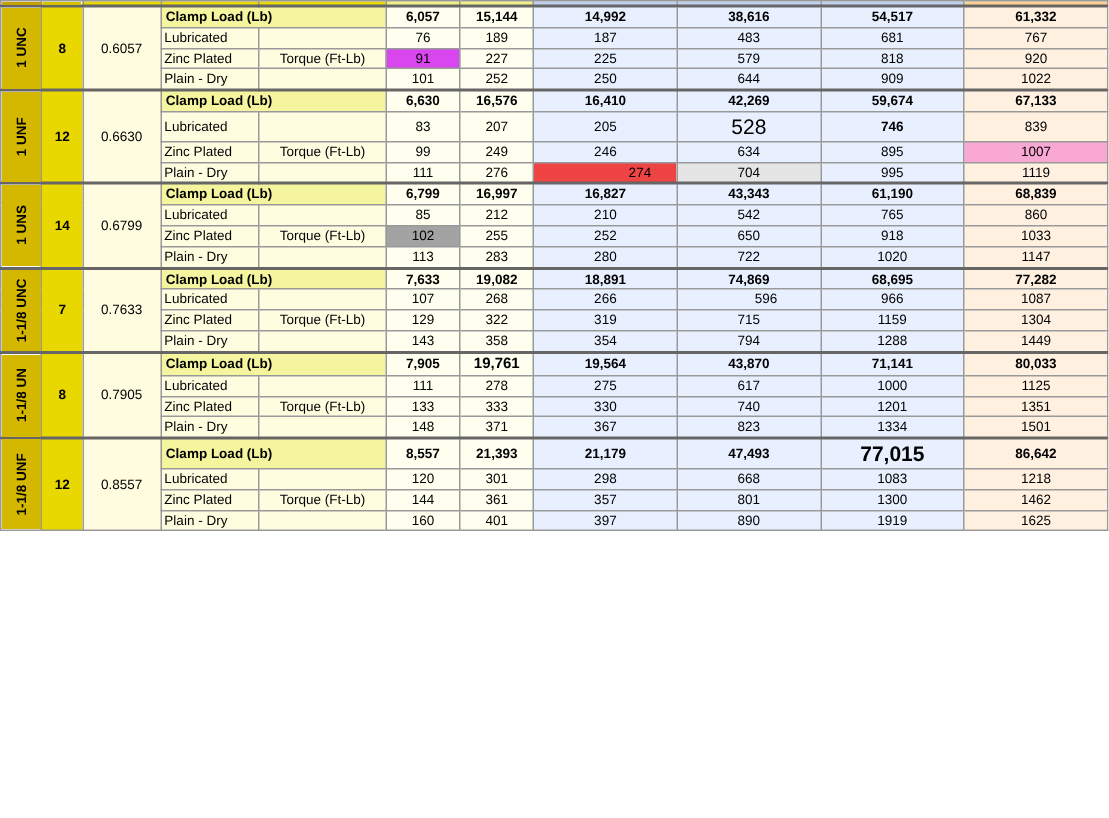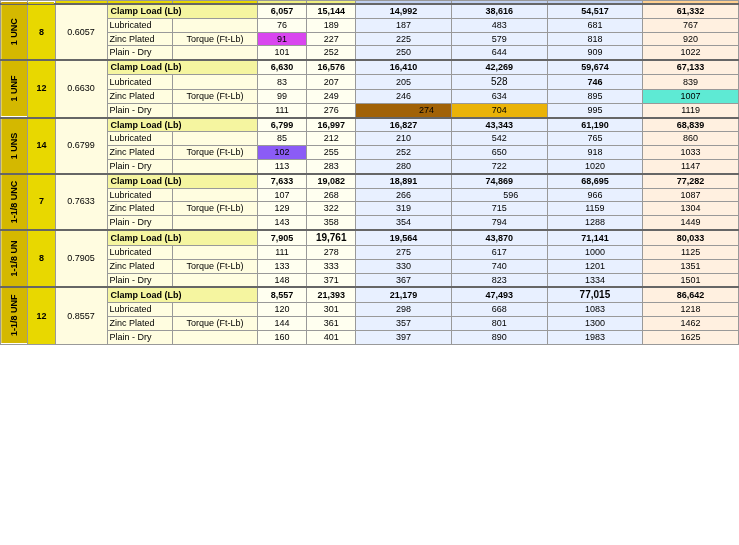--- a/index.html
+++ b/index.html
@@ -117,41 +117,41 @@
           <td style="background: rgb(232, 240, 255); font-weight: bold; font-size: 9px;">42,269</td>
           <td style="background: rgb(232, 240, 255); font-weight: bold; font-size: 9px;">59,674</td>
           <td style="background: rgb(255, 240, 224); font-weight: bold; font-size: 9px;">67,133</td>
         </tr>
         <tr>
           <td style="background: rgb(255, 253, 224); font-size: 9px; text-align: left; padding-left: 2px;">Lubricated</td>
           <td style="background: rgb(255, 253, 224); font-size: 9px;"></td>
           <td style="background: rgb(255, 255, 240); font-size: 9px;">83</td>
           <td style="background: rgb(255, 255, 240); font-size: 9px;">207</td>
           <td style="background: rgb(232, 240, 255); font-size: 9px;">205</td>
-          <td style="background: rgb(232, 240, 255); font-size: 10px;">528</td>
+          <td style="background: rgb(232, 240, 255); font-size: 14px;">528</td>
           <td style="background: rgb(232, 240, 255); font-size: 9px; font-weight: bold;">746</td>
           <td style="background: rgb(255, 240, 224); font-size: 9px;">839</td>
         </tr>
         <tr>
           <td style="background: rgb(255, 253, 224); font-size: 9px; text-align: left; padding-left: 2px;">Zinc Plated</td>
           <td style="background: rgb(255, 253, 224); font-size: 9px;">Torque (Ft-Lb)</td>
           <td style="background: rgb(255, 255, 240); font-size: 9px;">99</td>
           <td style="background: rgb(255, 255, 240); font-size: 9px;">249</td>
           <td style="background: rgb(232, 240, 255); font-size: 9px;">246</td>
           <td style="background: rgb(232, 240, 255); font-size: 9px;">634</td>
           <td style="background: rgb(232, 240, 255); font-size: 9px;">895</td>
-          <td style="background: #5eead4; font-size: 9px;">1007</td>
+          <td style="background: #f9a8d4; font-size: 9px;">1007</td>
         </tr>
         <tr>
           <td style="background: rgb(255, 253, 224); font-size: 9px; text-align: left; padding-left: 2px;">Plain - Dry</td>
           <td style="background: rgb(255, 253, 224); font-size: 9px;"></td>
           <td style="background: rgb(255, 255, 240); font-size: 9px;">111</td>
           <td style="background: rgb(255, 255, 240); font-size: 9px;">276</td>
-          <td style="background: #a16207; font-size: 9px; padding-left: 48px;">274</td>
-          <td style="background: #eab308; font-size: 9px;">704</td>
+          <td style="background: #ef4444; font-size: 9px; padding-left: 48px;">274</td>
+          <td style="background: #e5e5e5; font-size: 9px;">704</td>
           <td style="background: rgb(232, 240, 255); font-size: 9px;">995</td>
           <td style="background: rgb(255, 240, 224); font-size: 9px;">1119</td>
         </tr>
         <tr style="border-top: 2px solid rgb(102, 102, 102);">
           <td rowspan="4" style="background: rgb(212, 184, 0); font-weight: bold; font-size: 9px; writing-mode: vertical-rl; transform: rotate(180deg);">1 UNS</td>
           <td rowspan="4" style="background: rgb(232, 216, 0); font-weight: bold; font-size: 9px; margin-left: 20px;">14</td>
           <td rowspan="4" style="background: rgb(255, 252, 224); font-size: 9px;">0.6799</td>
           <td colspan="2" style="background: rgb(245, 245, 160); font-weight: bold; font-size: 9px; text-align: left; padding-left: 3px;">Clamp Load (Lb)</td>
           <td style="background: rgb(255, 255, 240); font-weight: bold; font-size: 9px;">6,799</td>
           <td style="background: rgb(255, 255, 240); font-weight: bold; font-size: 9px;">16,997</td>
@@ -166,21 +166,21 @@
           <td style="background: rgb(255, 255, 240); font-size: 9px;">85</td>
           <td style="background: rgb(255, 255, 240); font-size: 9px;">212</td>
           <td style="background: rgb(232, 240, 255); font-size: 9px;">210</td>
           <td style="background: rgb(232, 240, 255); font-size: 9px;">542</td>
           <td style="background: rgb(232, 240, 255); font-size: 9px; margin-left: 43px;">765</td>
           <td style="background: rgb(255, 240, 224); font-size: 9px;">860</td>
         </tr>
         <tr>
           <td style="background: rgb(255, 253, 224); font-size: 9px; text-align: left; padding-left: 2px;">Zinc Plated</td>
           <td style="background: rgb(255, 253, 224); font-size: 9px;">Torque (Ft-Lb)</td>
-          <td style="background: #8b5cf6; font-size: 9px;">102</td>
+          <td style="background: #a3a3a3; font-size: 9px;">102</td>
           <td style="background: rgb(255, 255, 240); font-size: 9px;">255</td>
           <td style="background: rgb(232, 240, 255); font-size: 9px;">252</td>
           <td style="background: rgb(232, 240, 255); font-size: 9px;">650</td>
           <td style="background: rgb(232, 240, 255); font-size: 9px;">918</td>
           <td style="background: rgb(255, 240, 224); font-size: 9px;">1033</td>
         </tr>
         <tr>
           <td style="background: rgb(255, 253, 224); font-size: 9px; text-align: left; padding-left: 2px;">Plain - Dry</td>
           <td style="background: rgb(255, 253, 224); font-size: 9px;"></td>
           <td style="background: rgb(255, 255, 240); font-size: 9px;">113</td>
@@ -276,21 +276,21 @@
         </tr>
         <tr style="border-top: 2px solid rgb(102, 102, 102);">
           <td rowspan="4" style="background: rgb(212, 184, 0); font-weight: bold; font-size: 9px; writing-mode: vertical-rl; transform: rotate(180deg);">1-1/8 UNF</td>
           <td rowspan="4" style="background: rgb(232, 216, 0); font-weight: bold; font-size: 9px;">12</td>
           <td rowspan="4" style="background: rgb(255, 252, 224); font-size: 9px;">0.8557</td>
           <td colspan="2" style="background: rgb(245, 245, 160); font-weight: bold; font-size: 9px; text-align: left; padding-left: 3px;">Clamp Load (Lb)</td>
           <td style="background: rgb(255, 255, 240); font-weight: bold; font-size: 9px;">8,557</td>
           <td style="background: rgb(255, 255, 240); font-weight: bold; font-size: 9px;">21,393</td>
           <td style="background: rgb(232, 240, 255); font-weight: bold; font-size: 9px;">21,179</td>
           <td style="background: rgb(232, 240, 255); font-weight: bold; font-size: 9px;">47,493</td>
-          <td style="background: rgb(232, 240, 255); font-weight: bold; font-size: 10px;">77,015</td>
+          <td style="background: rgb(232, 240, 255); font-weight: bold; font-size: 14px;">77,015</td>
           <td style="background: rgb(255, 240, 224); font-weight: bold; font-size: 9px;">86,642</td>
         </tr>
         <tr>
           <td style="background: rgb(255, 253, 224); font-size: 9px; text-align: left; padding-left: 2px;">Lubricated</td>
           <td style="background: rgb(255, 253, 224); font-size: 9px;"></td>
           <td style="background: rgb(255, 255, 240); font-size: 9px;">120</td>
           <td style="background: rgb(255, 255, 240); font-size: 9px;">301</td>
           <td style="background: rgb(232, 240, 255); font-size: 9px;">298</td>
           <td style="background: rgb(232, 240, 255); font-size: 9px;">668</td>
           <td style="background: rgb(232, 240, 255); font-size: 9px;">1083</td>
@@ -306,18 +306,18 @@
           <td style="background: rgb(232, 240, 255); font-size: 9px;">1300</td>
           <td style="background: rgb(255, 240, 224); font-size: 9px;">1462</td>
         </tr>
         <tr>
           <td style="background: rgb(255, 253, 224); font-size: 9px; text-align: left; padding-left: 2px;">Plain - Dry</td>
           <td style="background: rgb(255, 253, 224); font-size: 9px;"></td>
           <td style="background: rgb(255, 255, 240); font-size: 9px;">160</td>
           <td style="background: rgb(255, 255, 240); font-size: 9px;">401</td>
           <td style="background: rgb(232, 240, 255); font-size: 9px;">397</td>
           <td style="background: rgb(232, 240, 255); font-size: 9px;">890</td>
-          <td style="background: rgb(232, 240, 255); font-size: 9px;">1983</td>
+          <td style="background: rgb(232, 240, 255); font-size: 9px;">1919</td>
           <td style="background: rgb(255, 240, 224); font-size: 9px;">1625</td>
         </tr>
       </tbody>
   </table>
 </div>
 
 </body></html>

